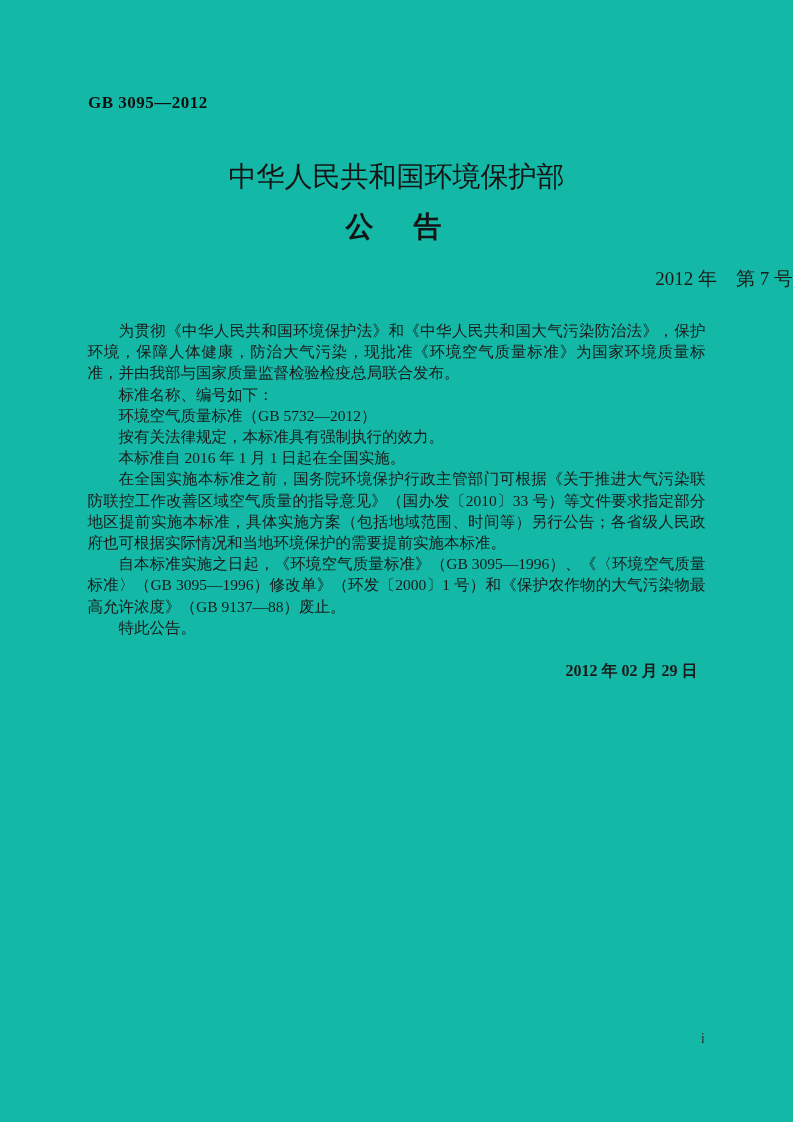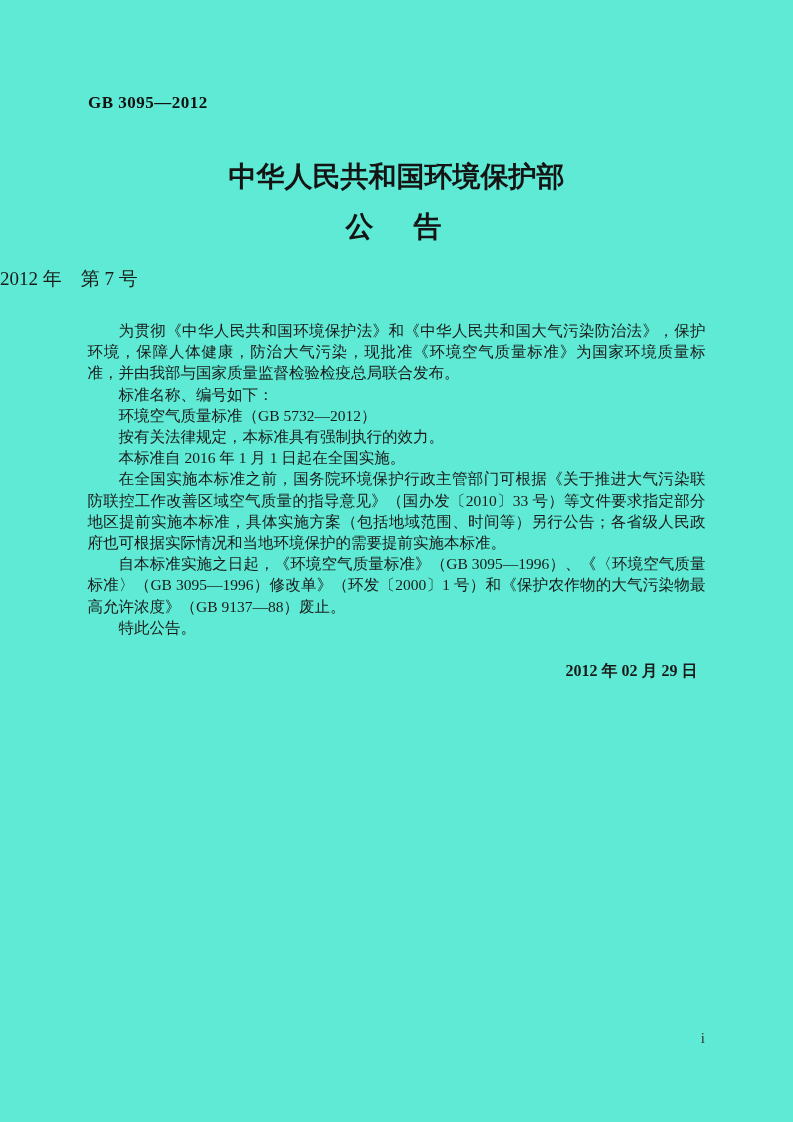--- a/index.html
+++ b/index.html
@@ -5,56 +5,56 @@
   html, body {
     margin: 0;
     padding: 0;
     background: #ffffff;
   }
   .page {
     position: relative;
     width: 793px;
     height: 1122px;
     margin: 0 auto;
-    background: #5eead4;
+    background: #14b8a6;
     overflow: hidden;
     font-family: "Liberation Serif", "DejaVu Serif", serif;
     color: #1a1a1a;
   }
   .header-code {
     margin: 92px 0 0 88px;
     font-family: "Liberation Serif", "DejaVu Serif", serif;
     font-weight: bold;
     font-size: 17px;
     line-height: 22px;
     letter-spacing: 0.5px;
     color: #111111;
   }
   .doc-title {
     margin: 44px 0 0 0;
     text-align: center;
     font-family: "Liberation Sans", "DejaVu Sans", sans-serif;
-    font-weight: bold;
+    font-weight: normal;
     font-size: 28px;
     line-height: 38px;
     color: #141414;
   }
   .doc-subtitle {
     margin: 12px 0 0 0;
     text-align: center;
     font-family: "Liberation Sans", "DejaVu Sans", sans-serif;
     font-weight: bold;
     font-size: 28px;
     line-height: 38px;
     letter-spacing: 6px;
     color: #141414;
   }
   .issue-number {
     margin: 20px 0 0 0;
-    text-align: left;
+    text-align: right;
     font-size: 19px;
     line-height: 26px;
     color: #1a1a1a;
   }
   .body-text {
     margin: 28px auto 0 auto;
     width: 618px;
     font-size: 15.5px;
     line-height: 21.2px;
     text-align: justify;

